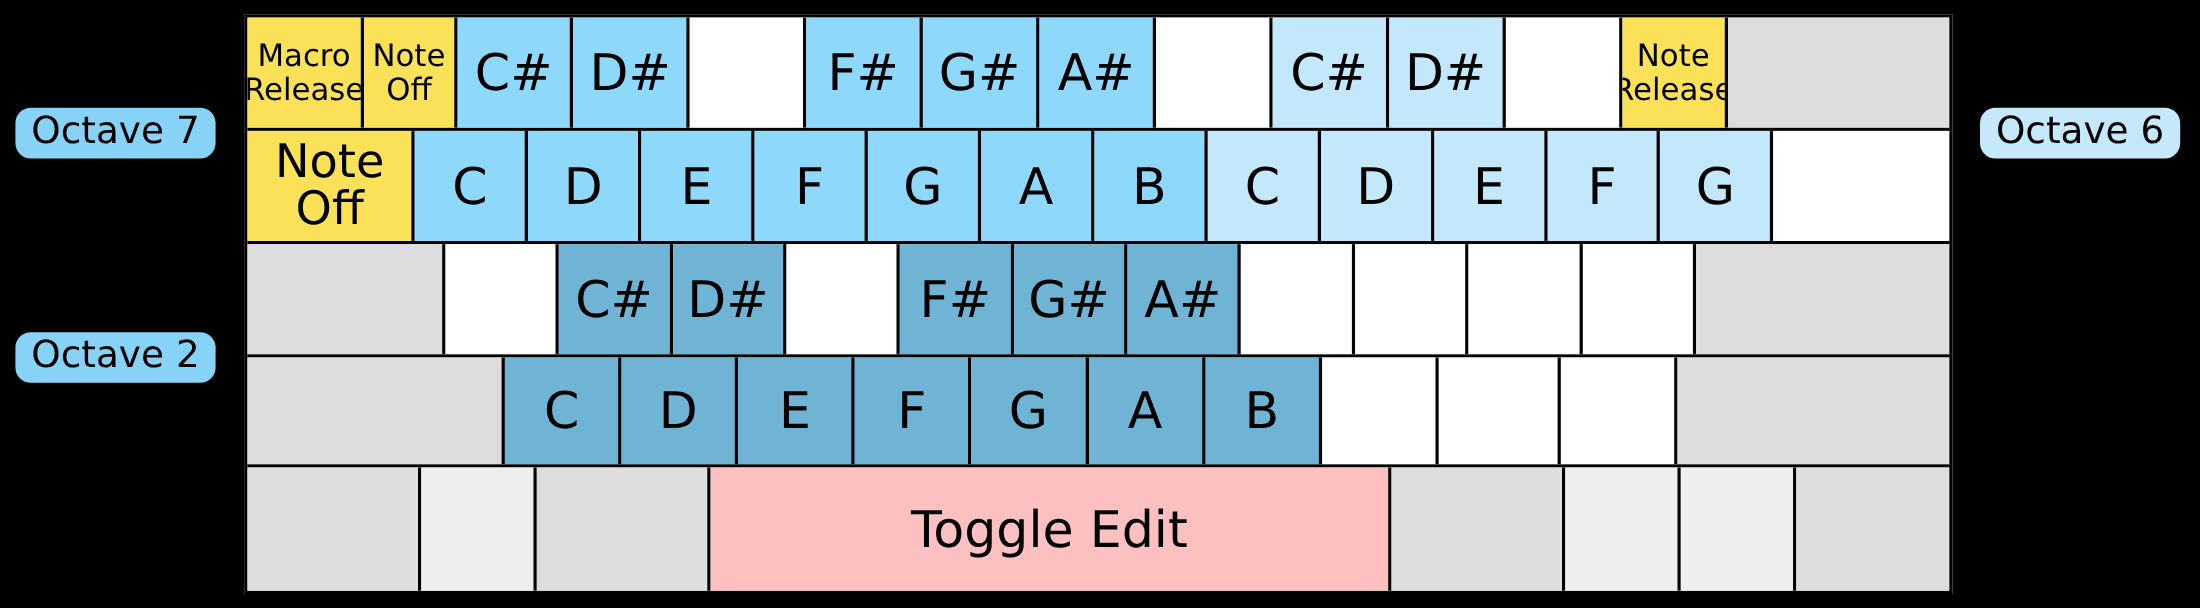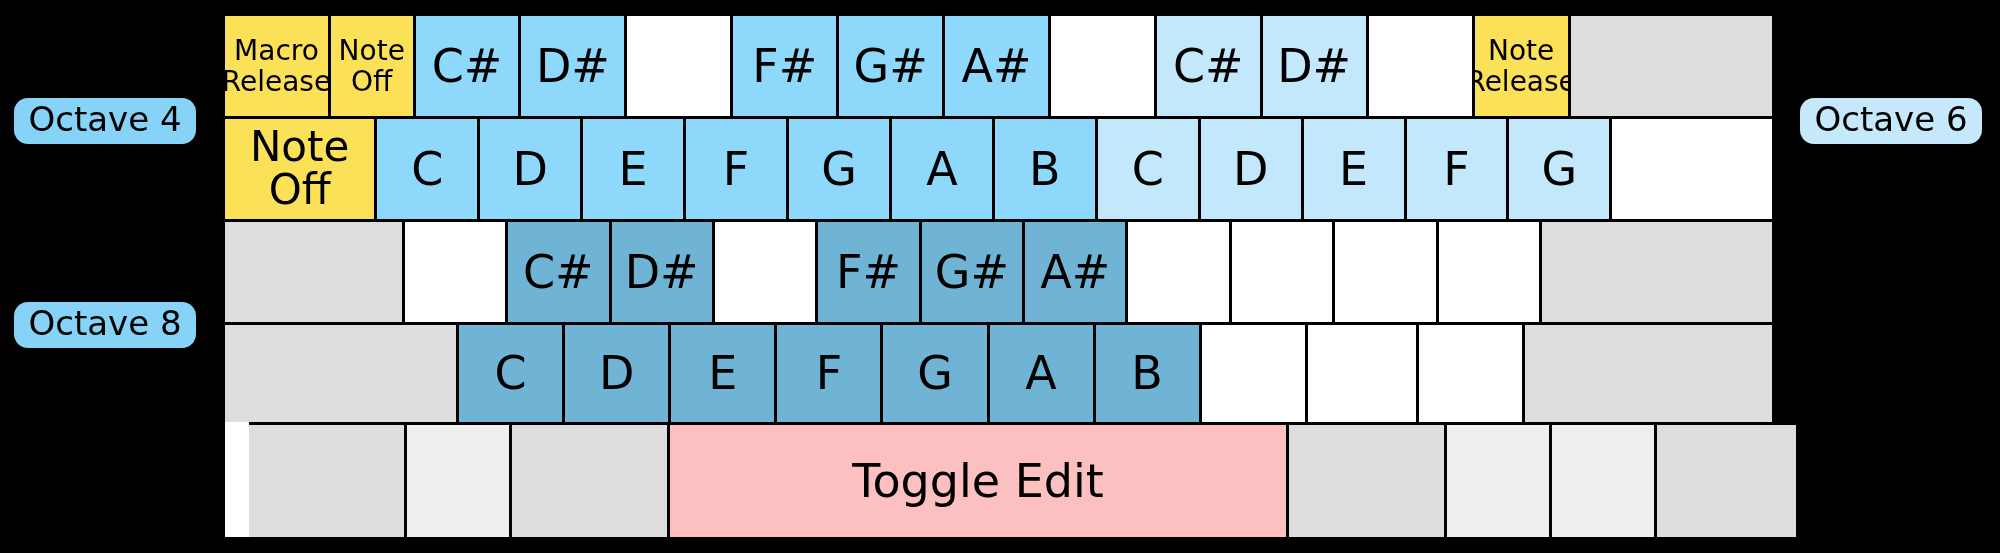--- a/index.html
+++ b/index.html
@@ -84,23 +84,23 @@
   .t-mid   { font-size: 42px; }
   .t-two   { font-size: 28px; line-height: 1.12; }
 
   .lbl { display: block; }
 </style>
 </head>
 <body>
 
 <div id="root">
 
-  <div class="octave-pill" id="octave-2-pill">Octave 4</div>
+  <div class="octave-pill" id="octave-2-pill">Octave 7</div>
 
-  <div class="octave-pill" id="octave-1-pill">Octave 8</div>
+  <div class="octave-pill" id="octave-1-pill">Octave 2</div>
 
   <div class="octave-pill" id="octave-3-pill">Octave 6</div>
 
   <div id="keyboard">
       <div class="krow" style="height: 100px;">
         <div class="key c-yellow t-two" style="width: 6.84505%; flex-direction: column;">
           <span class="lbl">Macro</span>
           <span class="lbl">Release</span>
         </div>
         <div class="key c-yellow t-two" style="width: 5.47604%; flex-direction: column;">
@@ -164,21 +164,21 @@
         <div class="key c-blue1 t-big" style="width: 6.85897%;">E</div>
         <div class="key c-blue1 t-big" style="width: 6.85897%;">F</div>
         <div class="key c-blue1 t-big" style="width: 6.85897%;">G</div>
         <div class="key c-blue1 t-big" style="width: 6.85897%;">A</div>
         <div class="key c-blue1 t-big" style="width: 6.85897%;">B</div>
         <div class="key c-white t-big" style="width: 6.85897%;"></div>
         <div class="key c-white t-big" style="width: 7.17949%;"></div>
         <div class="key c-white t-big" style="width: 6.85897%;"></div>
         <div class="key c-gray t-big" style="width: 15.9615%;"></div>
       </div>
-      <div class="krow" style="height: 115px; margin-left: 24px;">
+      <div class="krow" style="height: 115px;">
         <div class="key c-gray t-big" style="width: 10.2133%;"></div>
         <div class="key c-gray2 t-big" style="width: 6.78733%;"></div>
         <div class="key c-gray t-big" style="width: 10.2133%;"></div>
         <div class="key c-pink t-big" style="width: 40.0129%;">Toggle Edit</div>
         <div class="key c-gray t-big" style="width: 10.2133%;"></div>
         <div class="key c-gray2 t-big" style="width: 6.78733%;"></div>
         <div class="key c-gray2 t-big" style="width: 6.78733%;"></div>
         <div class="key c-gray t-big" style="width: 8.98513%;"></div>
       </div>
     </div>

